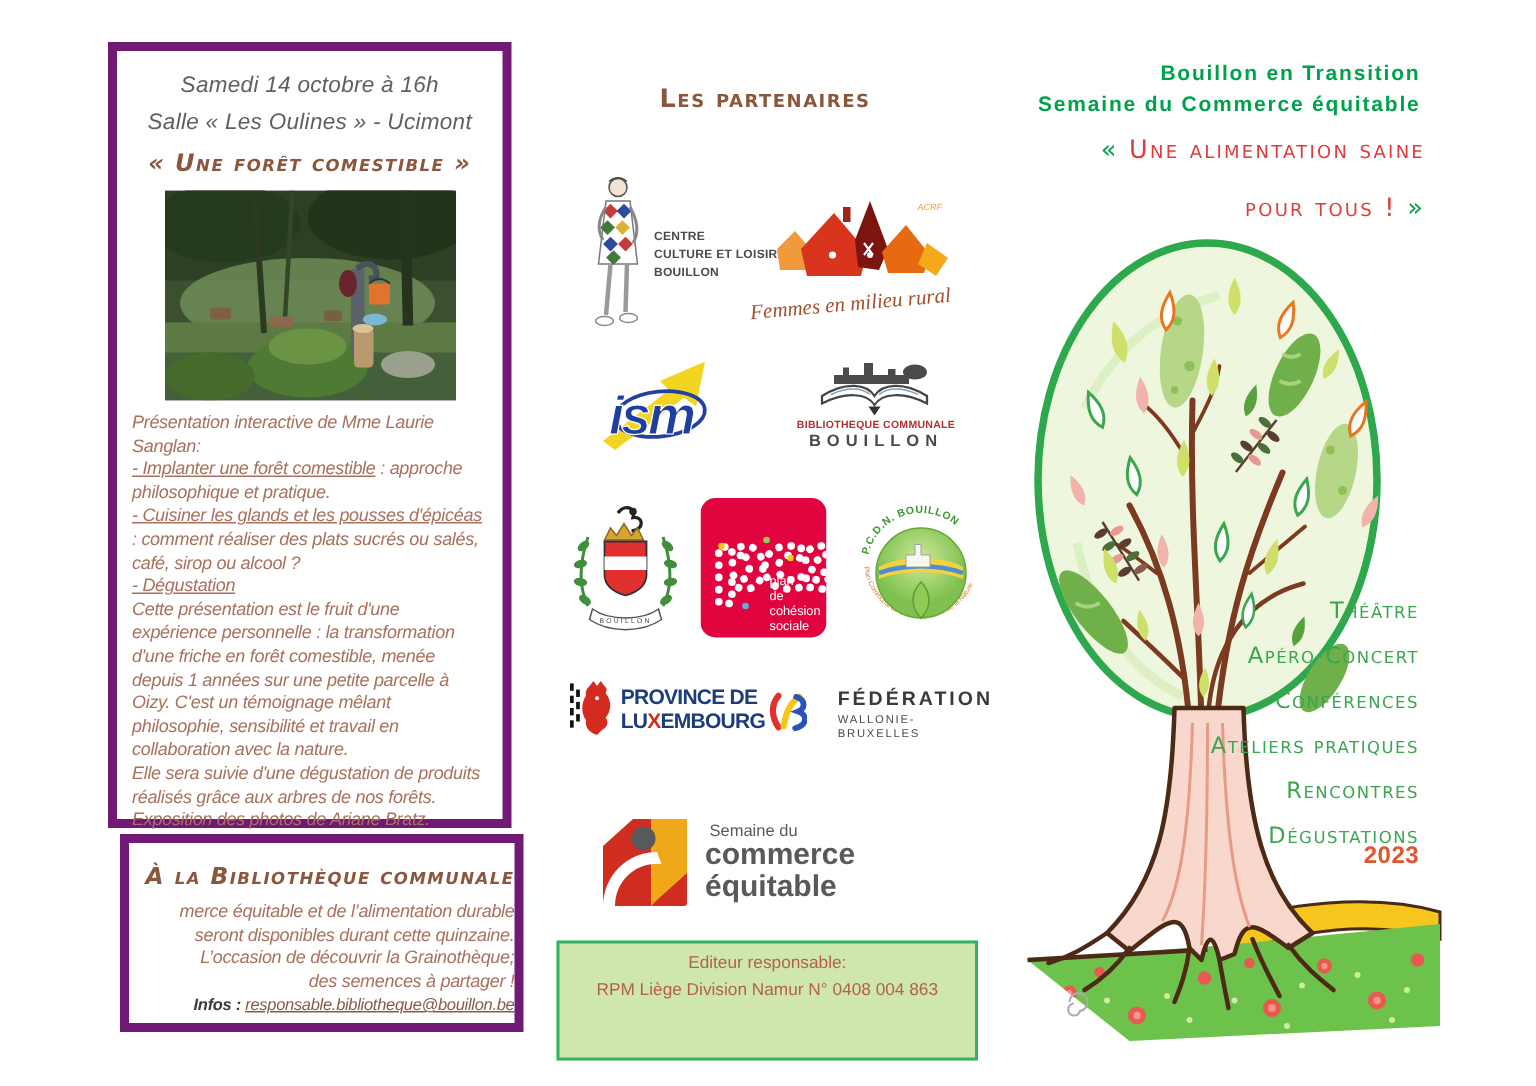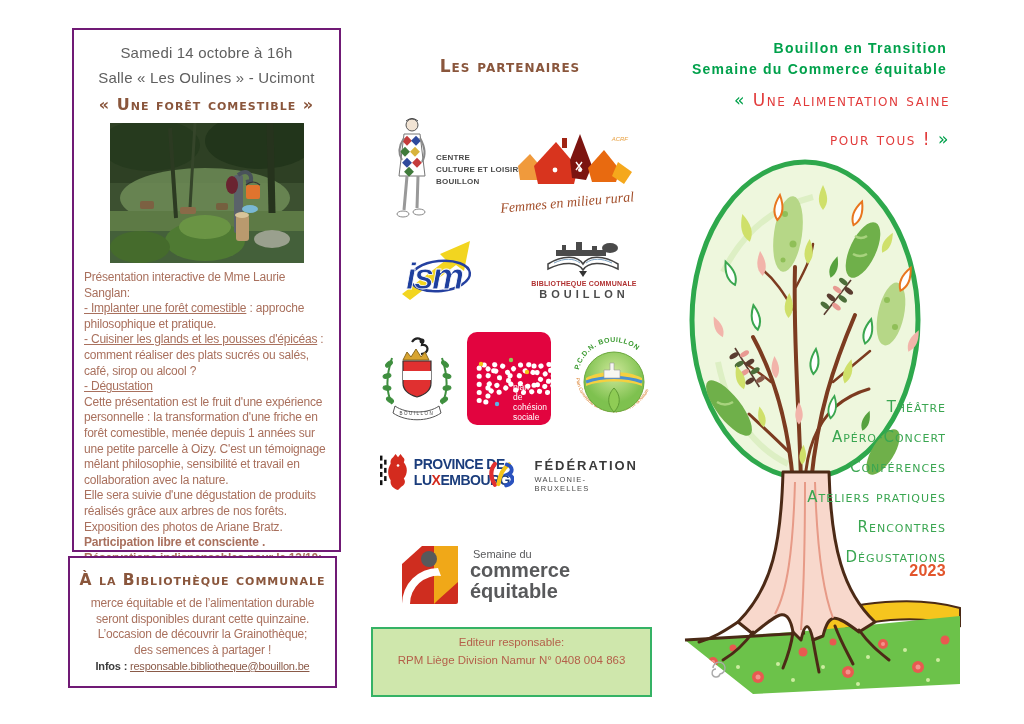--- a/index.html
+++ b/index.html
@@ -5,51 +5,51 @@
   * { margin:0; padding:0; box-sizing:border-box; }
   html,body { width:1024px; height:724px; background:#fff; overflow:hidden;
     font-family:"Liberation Sans", sans-serif; }
   .abs { position:absolute; }
 
   
   .hand { font-family:"DejaVu Sans", sans-serif; font-variant:small-caps;
           letter-spacing:1px; }
 
   
-  .box { position:absolute; border:2px solid #701a75; background:#fff; }
+  .box { position:absolute; border:6px solid #701a75; background:#fff;font-style:italic; }
   #event-box { left:72px; top:28px; width:269px; height:524px; padding:10px 8px 0 8px; text-align:center; }
   .gray-line { color:#5f5f5f; font-size:15px; line-height:25px; letter-spacing:.2px; }
   .brown-title { color:#8a563c; font-size:16px; line-height:26px; margin-top:2px; }
   #event-body { text-align:left; color:#a9705d; font-size:12px; letter-spacing:-0.2px;
                 line-height:15.6px; margin-top:7px; padding:0 2px; }
   #event-body .u { text-decoration:underline; }
   #event-body .b { font-weight:bold; }
   #event-body a { color:#a9705d; }
-  #library-box { left:68px; top:556px; width:269px; height:132px; padding-top:7px; text-align:center; }
+  #library-box { left:80px; top:556px; width:269px; height:132px; padding-top:7px; text-align:right; }
   #library-box .lines { color:#a9705d; font-size:12px; letter-spacing:-0.2px; line-height:15.5px; margin-top:3px;}
   #infos-line { font-size:11px; color:#3c3c3c; margin-top:2px; letter-spacing:-0.2px;}
   #infos-line a { color:#8a5a48; }
 
   
   #partners-title { left:360px; top:56px; width:300px; text-align:center;
      color:#8a563c; font-size:17px; }
   .logo { position:absolute; }
   .ccl-text { font-size:8px; font-weight:bold; color:#4a4a4a; line-height:12px; letter-spacing:.2px;}
   .femmes-script { font-family:"Liberation Serif", serif; font-style:italic;
      font-size:14px; color:#a34f2b; transform:rotate(-5deg); white-space:nowrap;}
   .femmes-acrf { position:absolute; right:28px; top:4px; font-size:6px; color:#e8a040; font-style:italic;}
   .biblio-l1 { color:#b03030; font-size:7px; font-weight:bold; text-align:center; letter-spacing:.2px; margin-top:2px;}
   .biblio-l2 { color:#4a4a4a; font-size:11px; font-weight:bold; text-align:center; letter-spacing:4px; margin-top:1px;}
   .prov-text { color:#1b3d7c; font-weight:bold; font-size:14px; line-height:16px; letter-spacing:-0.5px;}
   .prov-text .redx { color:#d42b1e; }
   .fed-l1 { color:#3a3a3a; font-weight:bold; font-size:13px; letter-spacing:2px;}
   .fed-l2 { color:#4a4a4a; font-size:7.5px; letter-spacing:1.2px; margin-top:2px;}
   .sem-l1 { color:#58595b; font-size:11px; margin-left:3px;}
   .sem-l23 { color:#58595b; font-size:20px; font-weight:bold; line-height:21px;}
-  #editor-box { left:371px; top:627px; width:281px; height:70px; background:#cfe7ac;
+  #editor-box { left:371px; top:627px; width:281px; height:80px; background:#cfe7ac;
      border:2px solid #35b265; color:#b4604a; font-size:11.5px; line-height:18px;
      text-align:center; padding-top:4px;}
 
   
   #org-lines { right:77px; top:38px; text-align:right; color:#00a14b;
      font-weight:bold; font-size:14px; line-height:21px; letter-spacing:1.2px;}
   .headline { position:absolute; text-align:right; font-size:17px; color:#e23b3b; letter-spacing:1.5px;}
   .headline .mark { color:#00a14b; }
   #headline1 { right:74px; top:90px; }
   #headline2 { right:74px; top:129px; }
@@ -252,21 +252,21 @@
     </g>
     <path d="M16,6 l3,-4 3,4 3,-4 3,4 q3,2 1,6 c5,6 5,14 0,20 c3,4 1,8 -3,10 l-4,4 c-6,-2 -10,-6 -9,-12 c-4,-6 -4,-14 0,-20 q-1,-5 3,-8 z" fill="#d42b1e"></path>
     <circle cx="22" cy="16" r="1.6" fill="#fff"></circle>
   </svg>
   <div class="prov-text">
     <div>PROVINCE DE</div>
     <div><span>LU</span><span class="redx">X</span><span>EMBOURG</span></div>
   </div>
 </div>
 
-<div class="abs" style="left:488px;top:452px;width:150px;height:46px;display:flex;align-items:center;gap:20px;">
+<div class="abs" style="left:512px;top:452px;width:150px;height:46px;display:flex;align-items:center;gap:20px;">
   <svg width="38" height="40" viewBox="0 0 38 40">
     <path d="M10,4 C3,12 3,24 10,34" stroke="#e03030" stroke-width="6" fill="none" stroke-linecap="round"></path>
     <path d="M15,33 C17,20 22,10 30,5" stroke="#f5c518" stroke-width="6" fill="none" stroke-linecap="round"></path>
     <path d="M27,5 C36,8 36,16 29,19 C38,22 38,32 26,35" stroke="#2a52be" stroke-width="5.5" fill="none" stroke-linecap="round"></path>
   </svg>
   <div>
     <div class="fed-l1">FÉDÉRATION</div>
     <div class="fed-l2">WALLONIE-BRUXELLES</div>
   </div>
 </div>

